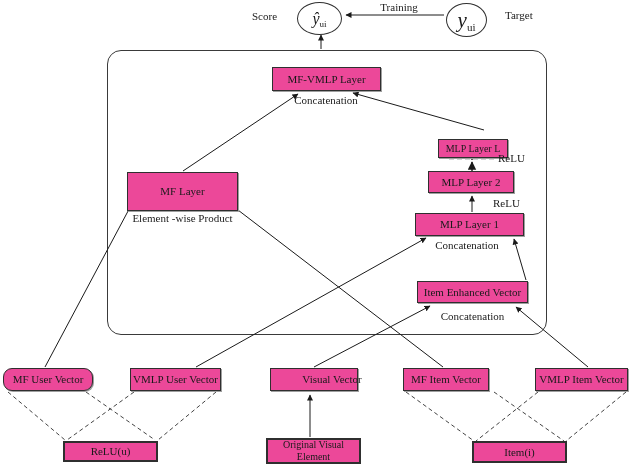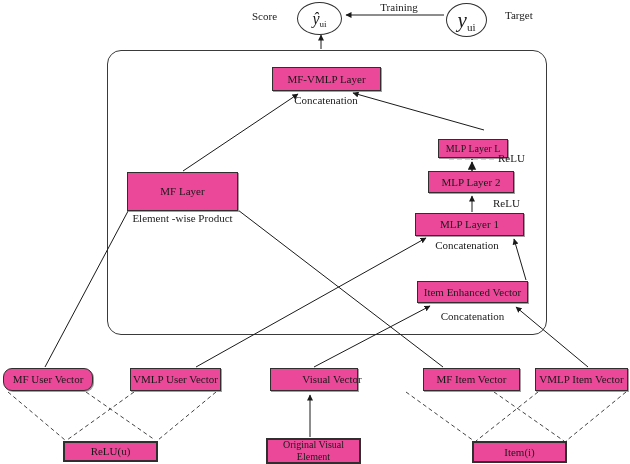--- a/index.html
+++ b/index.html
@@ -104,21 +104,21 @@
   <div class="note" style="left:493px;top:197px;">ReLU</div>
   <div class="box" style="left:415px;top:213px;width:109px;height:23px;">MLP Layer 1</div>
   <div class="note" style="left:412px;top:239px;width:110px;">Concatenation</div>
 
   <div class="box" style="left:417px;top:281px;width:111px;height:22px;">Item Enhanced Vector</div>
   <div class="note" style="left:417px;top:310px;width:111px;">Concatenation</div>
 
   <div class="box" style="left:3px;top:368px;width:90px;height:23px;border-radius:9px;">MF User Vector</div>
   <div class="box" style="left:130px;top:368px;width:91px;height:23px;">VMLP User Vector</div>
   <div class="box" style="left:270px;top:368px;width:88px;height:23px;padding-left:36px;">Visual Vector</div>
-  <div class="box" style="left:423px;top:368px;width:97px;height:23px;">MF Item Vector</div>
+  <div class="box" style="left:403px;top:368px;width:86px;height:23px;">MF Item Vector</div>
   <div class="box" style="left:535px;top:368px;width:93px;height:23px;">VMLP Item Vector</div>
 
   <div class="box input-box" style="left:63px;top:441px;width:95px;height:21px;">ReLU(u)</div>
   <div class="box input-box two-line" style="left:266px;top:438px;width:95px;height:26px;">
     <span><span>Original Visual</span><br><span>Element</span></span>
   </div>
   <div class="box input-box" style="left:472px;top:441px;width:95px;height:22px;">Item(i)</div>
 
 </div>
 

